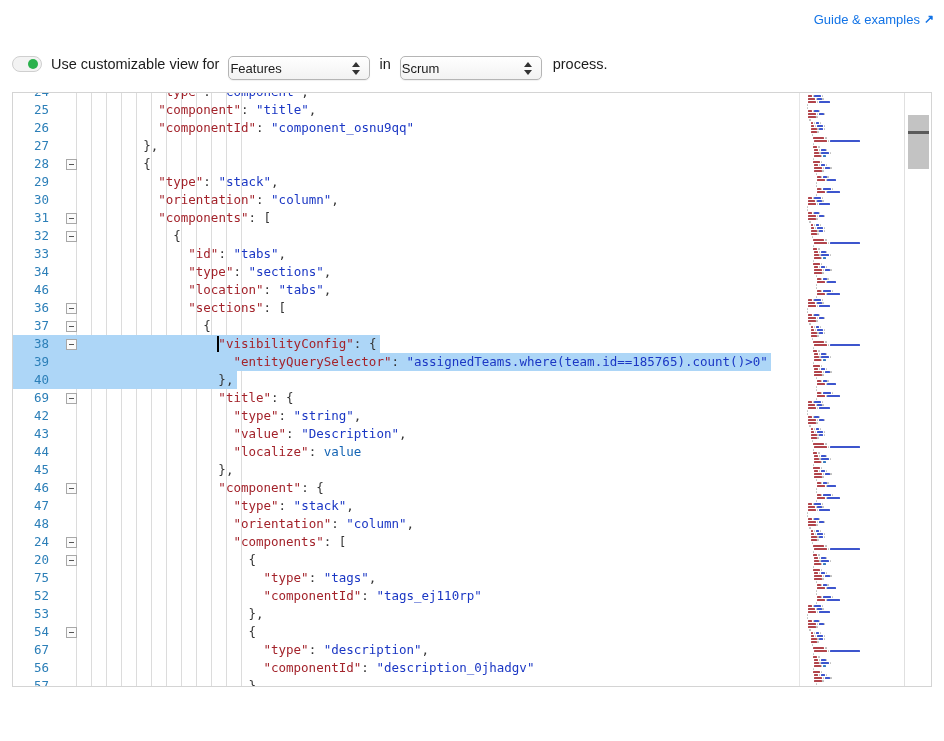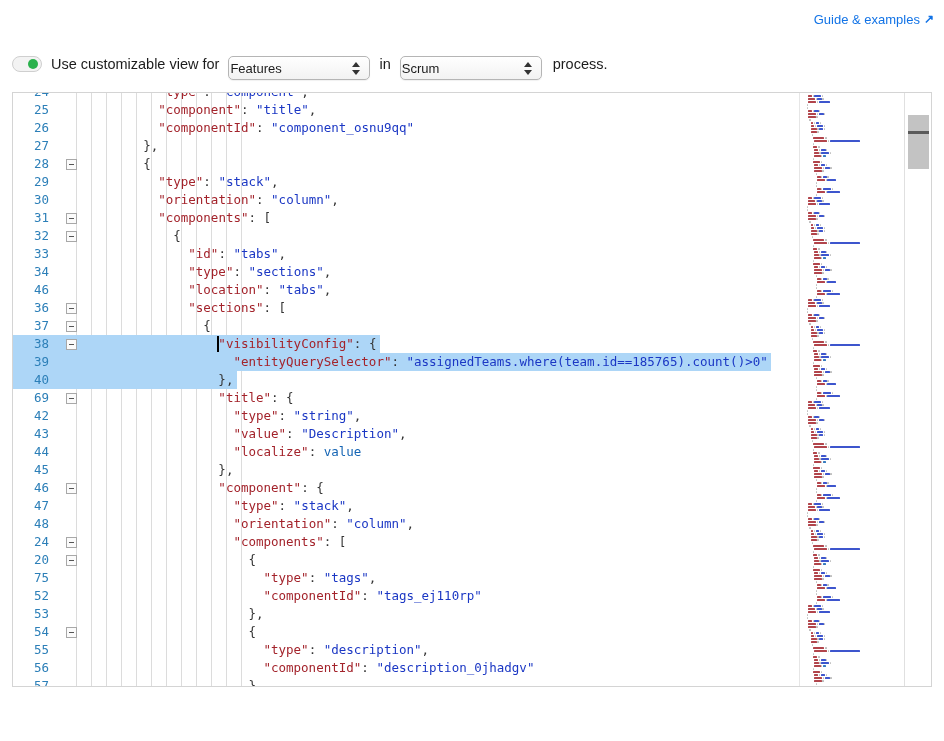--- a/index.html
+++ b/index.html
@@ -435,21 +435,21 @@
           <div class="line"><div class="gutter">45</div><div class="code-text" style="left: 205.36px;"><span class="p">},</span></div></div>
           <div class="line"><div class="gutter">46</div><div class="fold"></div><div class="code-text" style="left: 205.36px;"><span class="k">"component"</span><span class="p">: {</span></div></div>
           <div class="line"><div class="gutter">47</div><div class="code-text" style="left: 220.4px;"><span class="k">"type"</span><span class="p">: </span><span class="s">"stack"</span><span class="p">,</span></div></div>
           <div class="line"><div class="gutter">48</div><div class="code-text" style="left: 220.4px;"><span class="k">"orientation"</span><span class="p">: </span><span class="s">"column"</span><span class="p">,</span></div></div>
           <div class="line"><div class="gutter">24</div><div class="fold"></div><div class="code-text" style="left: 220.4px;"><span class="k">"components"</span><span class="p">: [</span></div></div>
           <div class="line"><div class="gutter">20</div><div class="fold"></div><div class="code-text" style="left: 235.44px;"><span class="p">{</span></div></div>
           <div class="line"><div class="gutter">75</div><div class="code-text" style="left: 250.48px;"><span class="k">"type"</span><span class="p">: </span><span class="s">"tags"</span><span class="p">,</span></div></div>
           <div class="line"><div class="gutter">52</div><div class="code-text" style="left: 250.48px;"><span class="k">"componentId"</span><span class="p">: </span><span class="s">"tags_ej110rp"</span></div></div>
           <div class="line"><div class="gutter">53</div><div class="code-text" style="left: 235.44px;"><span class="p">},</span></div></div>
           <div class="line"><div class="gutter">54</div><div class="fold"></div><div class="code-text" style="left: 235.44px;"><span class="p">{</span></div></div>
-          <div class="line"><div class="gutter">55</div><div class="code-text" style="left: 250.48px;"><span class="k">"type"</span><span class="p">: </span><span class="s">"description"</span><span class="p">,</span></div></div>
+          <div class="line"><div class="gutter">67</div><div class="code-text" style="left: 250.48px;"><span class="k">"type"</span><span class="p">: </span><span class="s">"description"</span><span class="p">,</span></div></div>
           <div class="line"><div class="gutter">56</div><div class="code-text" style="left: 250.48px;"><span class="k">"componentId"</span><span class="p">: </span><span class="s">"description_0jhadgv"</span></div></div>
           <div class="line"><div class="gutter">57</div><div class="code-text" style="left: 235.44px;"><span class="p">},</span></div></div>
         </div>
     </div>
 
     <div class="minimap">
       <div class="mm-inner" id="mm-inner">
           <div class="mm-line">
             <div class="mm-seg" style="left: 6.2px; width: 3.72px; background: rgb(163, 35, 43); opacity: 0.85;"></div>
             <div class="mm-seg" style="left: 10.52px; width: 1.24px; background: rgb(138, 138, 138); opacity: 0.55;"></div>

